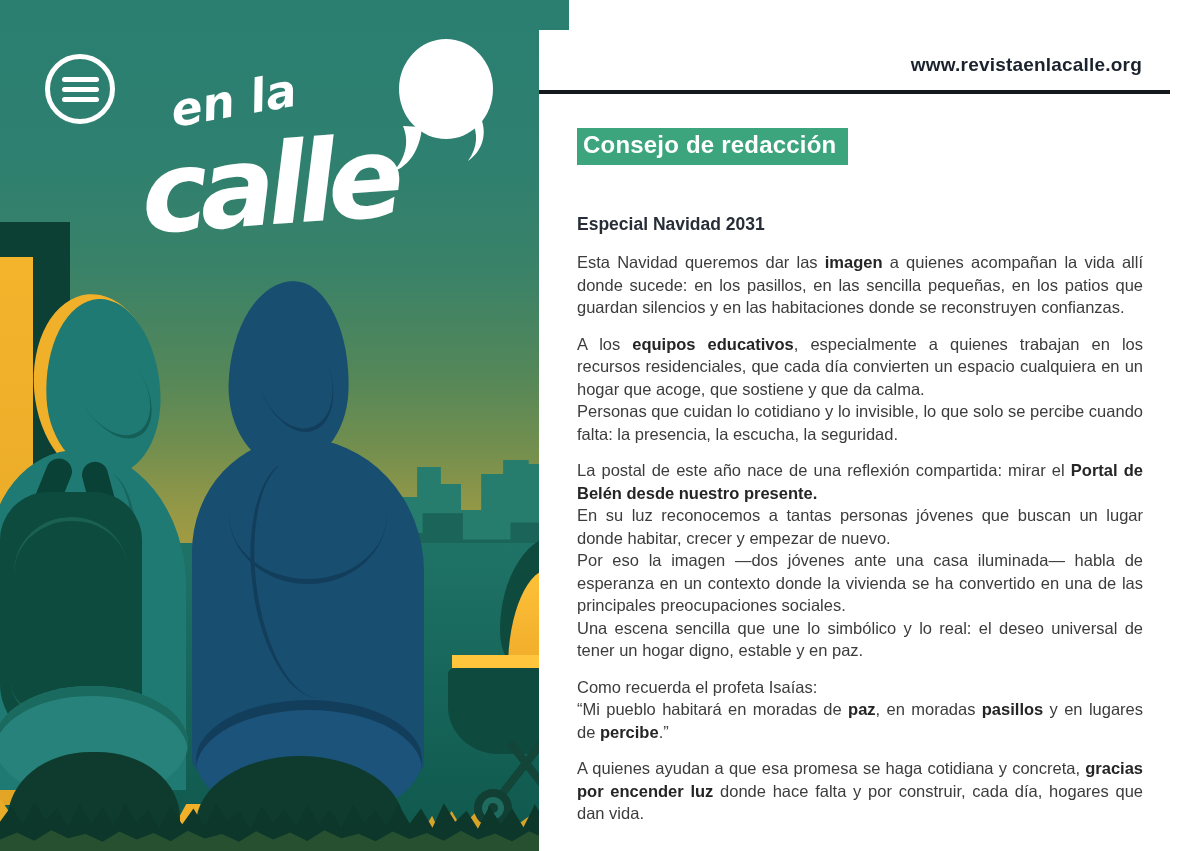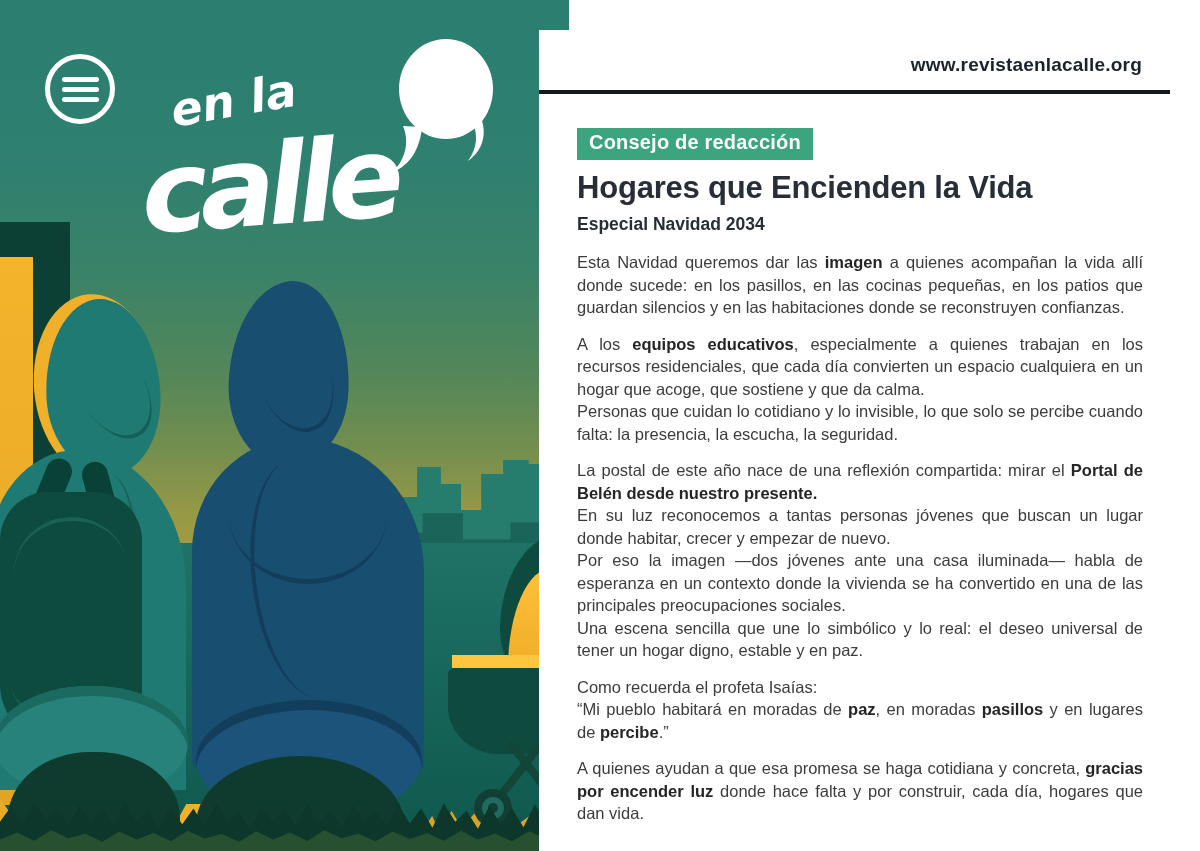--- a/index.html
+++ b/index.html
@@ -112,21 +112,21 @@
        border-radius:50%;box-sizing:border-box;display:flex;flex-direction:column;
        justify-content:center;align-items:center;gap:5px;cursor:pointer;background:transparent;}
   .menu-btn .bar{width:37px;height:5px;background:#ffffff;border-radius:3px;}
 
   
   .content{position:absolute;left:539px;top:0;width:631px;height:851px;background:#ffffff;margin-top:30px;}
   .site-url{position:absolute;top:24px;right:28px;font-size:19px;font-weight:bold;
        color:#1A222D;letter-spacing:0.2px;cursor:pointer;}
   .rule{position:absolute;top:60px;left:0;width:631px;height:4px;background:#15191E;}
   .badge{position:absolute;left:38px;top:98px;background:#3CA57D;color:#ffffff;
-       font-size:20px;font-weight:bold;padding:3px 12px 6px 12px;letter-spacing:0.2px;}
+       font-size:24px;font-weight:bold;padding:3px 12px 6px 6px;letter-spacing:0.2px;}
   .title{position:absolute;left:38px;top:140px;margin:0;font-size:31px;font-weight:bold;
        color:#272E37;letter-spacing:-0.2px;}
   .subtitle{position:absolute;left:38px;top:184px;margin:0;font-size:17.5px;font-weight:bold;
        color:#272E37;}
   .article-body{position:absolute;left:38px;top:221px;width:566px;font-size:16.5px;
        line-height:22.5px;color:#3C3C3C;text-align:justify;}
   .article-body p{margin:0 0 14px 0;}
   .article-body p:last-child{margin-bottom:0;}
   .article-body strong{color:#252525;}
 </style>
@@ -191,24 +191,23 @@
       <div class="bar"></div>
       <div class="bar"></div>
       <div class="bar"></div>
     </div>
   </div>
 
   <div class="content">
     <div class="site-url">www.revistaenlacalle.org</div>
     <div class="rule"></div>
     <div class="badge">Consejo de redacción</div>
-    <h1 class="title">Hogares que Encienden la Vida</h1>
-    <h2 class="subtitle">Especial Navidad 2034</h2>
+    <h2 class="subtitle">Especial Navidad 2031</h2>
     <div class="article-body">
-        <p><span>Esta Navidad queremos dar las </span><strong>imagen</strong><span> a quienes acompañan la vida allí donde sucede: en los pasillos, en las cocinas pequeñas, en los patios que guardan silencios y en las habitaciones donde se reconstruyen confianzas.</span></p>
+        <p><span>Esta Navidad queremos dar las </span><strong>imagen</strong><span> a quienes acompañan la vida allí donde sucede: en los pasillos, en las sencilla pequeñas, en los patios que guardan silencios y en las habitaciones donde se reconstruyen confianzas.</span></p>
         <p><span>A los </span><strong>equipos educativos</strong><span>, especialmente a quienes trabajan en los recursos residenciales, que cada día convierten un espacio cualquiera en un hogar que acoge, que sostiene y que da calma.</span><br><span>Personas que cuidan lo cotidiano y lo invisible, lo que solo se percibe cuando falta: la presencia, la escucha, la seguridad.</span></p>
         <p><span>La postal de este año nace de una reflexión compartida: mirar el </span><strong>Portal de Belén desde nuestro presente.</strong><br><span>En su luz reconocemos a tantas personas jóvenes que buscan un lugar donde habitar, crecer y empezar de nuevo.</span><br><span>Por eso la imagen —dos jóvenes ante una casa iluminada— habla de esperanza en un contexto donde la vivienda se ha convertido en una de las principales preocupaciones sociales.</span><br><span>Una escena sencilla que une lo simbólico y lo real: el deseo universal de tener un hogar digno, estable y en paz.</span></p>
         <p><span>Como recuerda el profeta Isaías:</span><br><span>“Mi pueblo habitará en moradas de </span><strong>paz</strong><span>, en moradas </span><strong>pasillos</strong><span> y en lugares de </span><strong>percibe</strong><span>.”</span></p>
         <p><span>A quienes ayudan a que esa promesa se haga cotidiana y concreta, </span><strong>gracias por encender luz</strong><span> donde hace falta y por construir, cada día, hogares que dan vida.</span></p>
       </div>
   </div>
 
 </div>
 
 </body></html>

